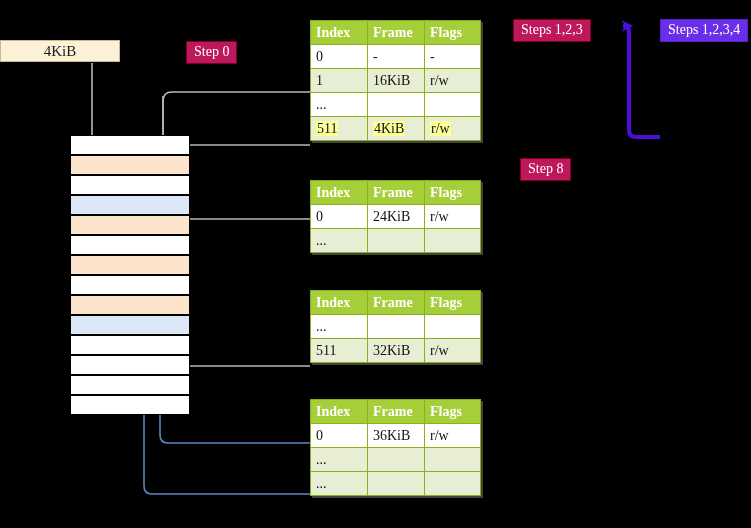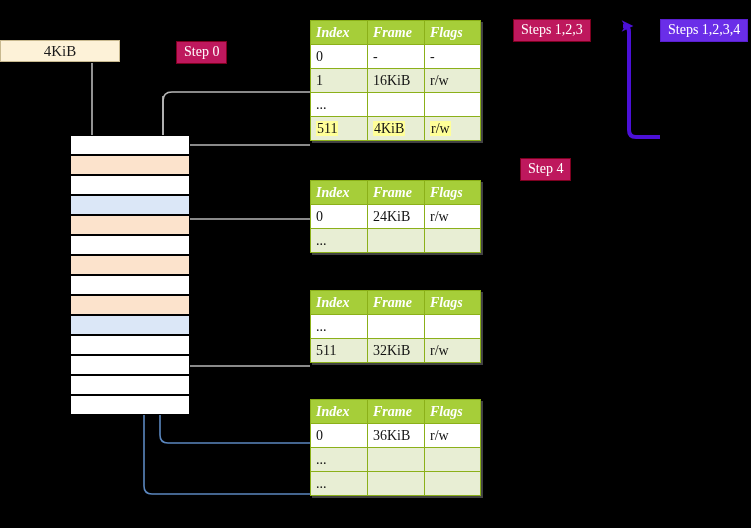--- a/index.html
+++ b/index.html
@@ -92,21 +92,20 @@
     color: #111111;
     font-weight: normal;
     overflow: hidden;
     white-space: nowrap;
   }
   .ptable th {
     background: #a6ce39;
     color: #ffffff;
     font-weight: bold;
     border-color: #8bb019;
-    font-style: italic;
   }
   .ptable tr.alt td { background: #e8eed4; }
   .ptable tr.plain td { background: #ffffff; }
   .hl { background: #ffff99; padding: 0 1px; }
   .col-index { width: 57px; }
   .col-frame { width: 57px; }
   .col-flags { width: 56px; margin-top: 29px; }
 
   .ptable.shadowed { box-shadow: 2px 2px 0 rgba(120,120,120,0.55); }
 </style>
@@ -147,34 +146,34 @@
 
     <path d="M310,494 L152,494 Q144,494 144,486 L144,220" stroke="#5b87bf" stroke-width="1.6" fill="none" marker-end="url(#arrowBlue)"></path>
 
     <path d="M660,137 L636,137 Q629,137 629,130 L629,32 Q629,26 623,26" stroke="#4b10d8" stroke-width="4" fill="none" marker-end="url(#arrowViolet)"></path>
   </svg>
 
   <div class="size-box" style="left:0px; top:40px; width:120px; height:22px;">
     <span>4KiB</span>
   </div>
 
-  <div class="badge red" style="left:176px; top:41px;">
+  <div class="badge red" style="left:186px; top:41px;">
     <span>Step 0</span>
   </div>
 
   <div class="badge red" style="left:513px; top:19px;">
     <span>Steps 1,2,3</span>
   </div>
 
   <div class="badge violet" style="left:660px; top:19px;">
     <span>Steps 1,2,3,4</span>
   </div>
 
   <div class="badge red" style="left:520px; top:158px;">
-    <span>Step 4</span>
+    <span>Step 8</span>
   </div>
 
   <div id="memory">
       <div class="mem-cell" style="top: 0px;"></div>
       <div class="mem-cell orange" style="top: 20px;"></div>
       <div class="mem-cell" style="top: 40px;"></div>
       <div class="mem-cell blue" style="top: 60px;"></div>
       <div class="mem-cell orange" style="top: 80px;"></div>
       <div class="mem-cell" style="top: 100px;"></div>
       <div class="mem-cell orange" style="top: 120px;"></div>

